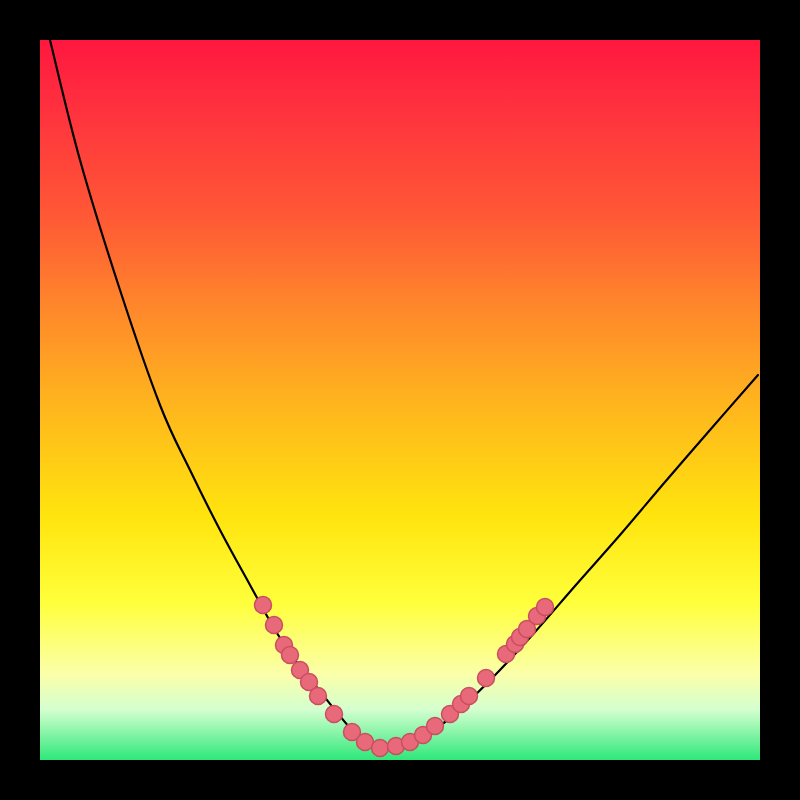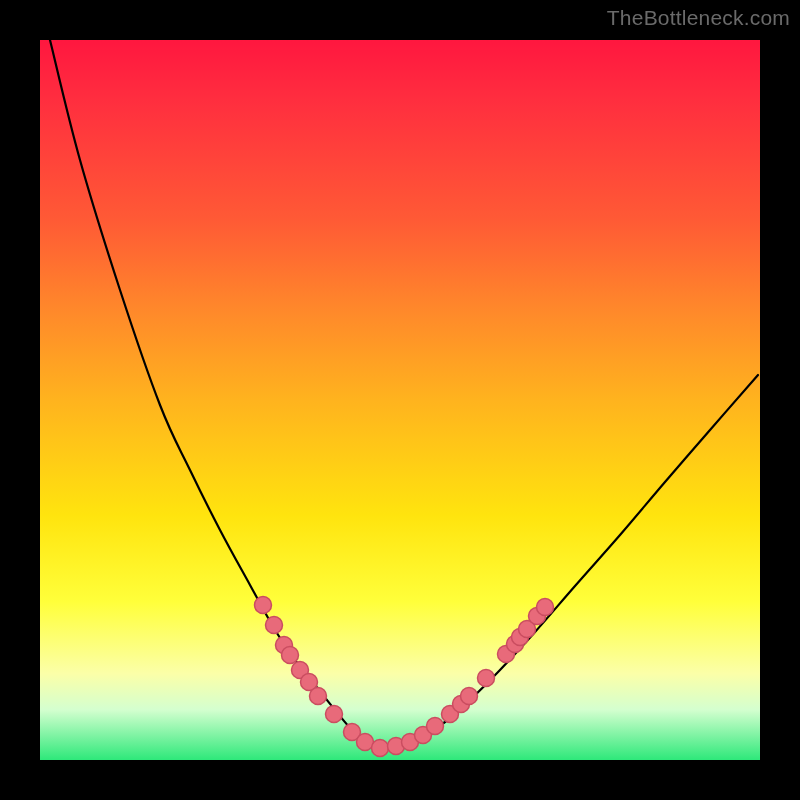--- a/index.html
+++ b/index.html
@@ -96,14 +96,13 @@
           <circle class="dot" cx="446" cy="638" r="8.5"></circle>
           <circle class="dot" cx="466" cy="614" r="8.5"></circle>
           <circle class="dot" cx="475" cy="604" r="8.5"></circle>
           <circle class="dot" cx="480" cy="597" r="8.5"></circle>
           <circle class="dot" cx="487" cy="589" r="8.5"></circle>
           <circle class="dot" cx="497" cy="576" r="8.5"></circle>
           <circle class="dot" cx="505" cy="567" r="8.5"></circle>
         </g>
     </svg>
   </div>
-  <div class="watermark">TheBottleneck.com</div>
 </div>
 
 </body></html>

